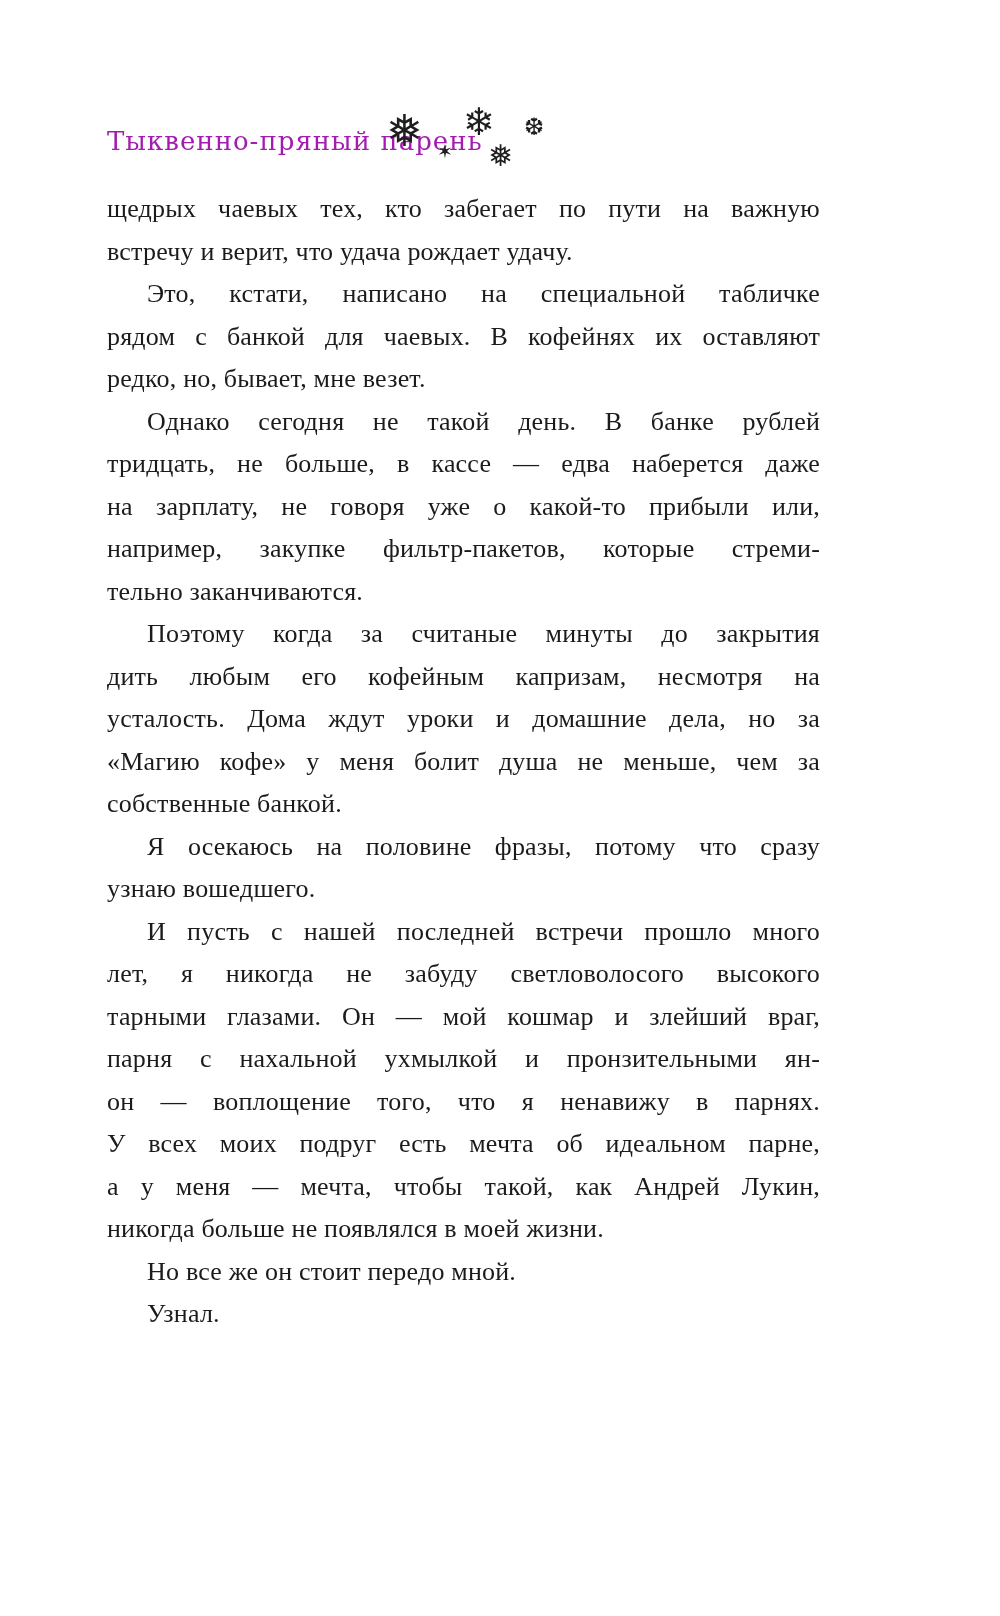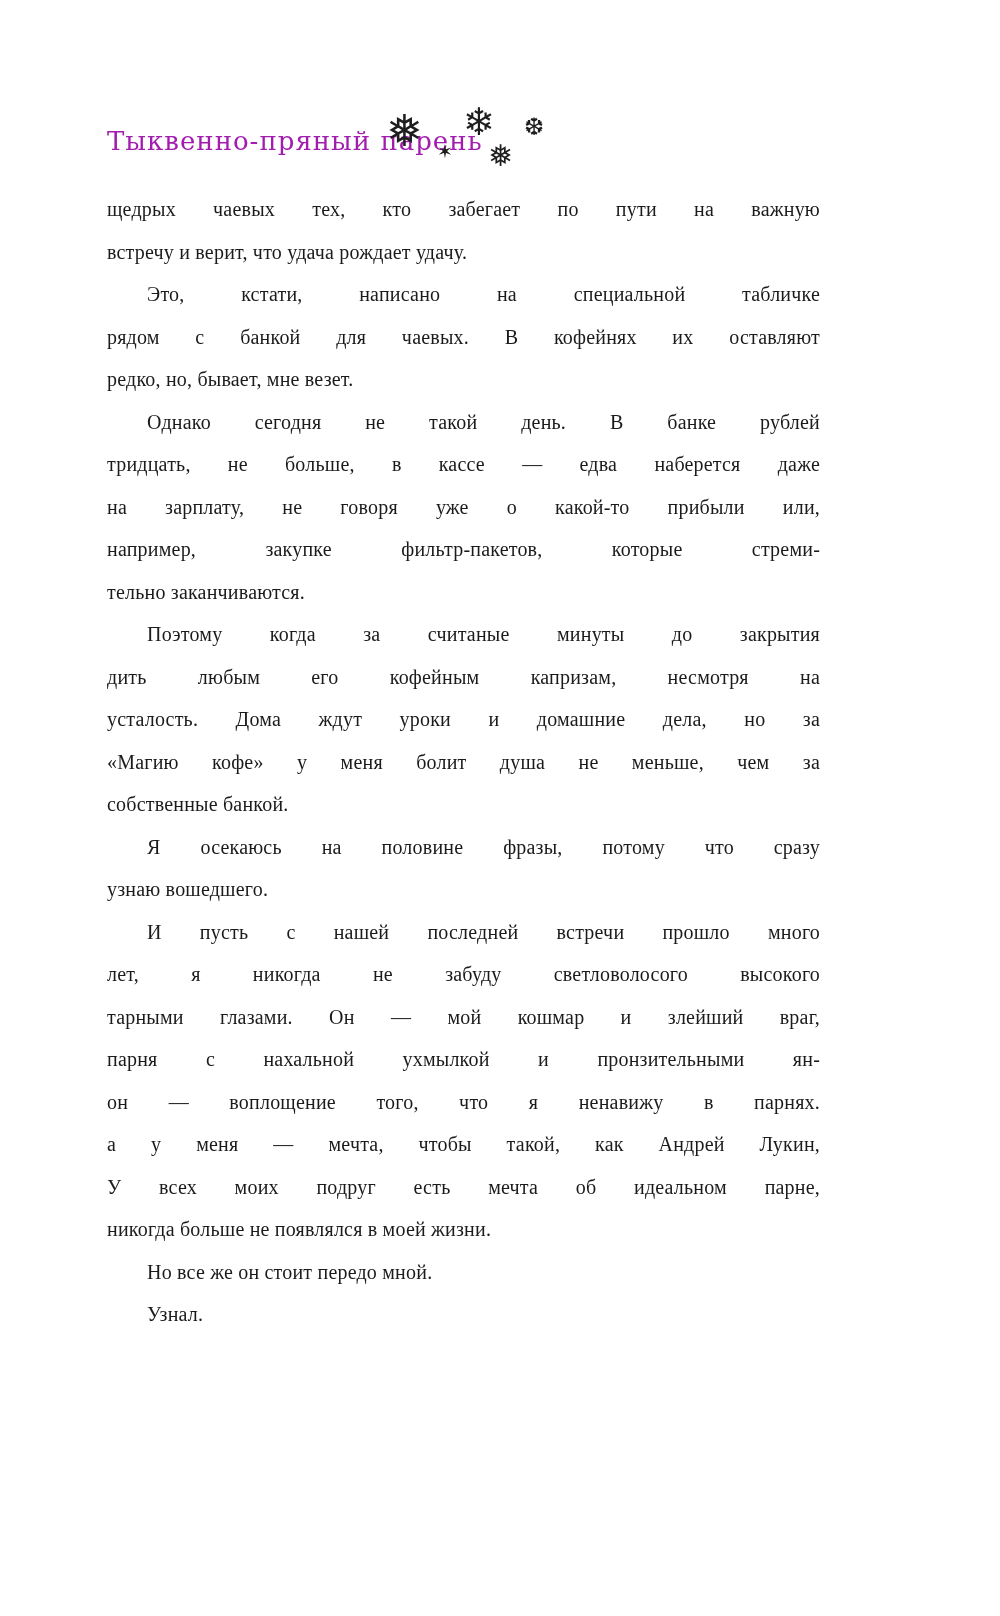--- a/index.html
+++ b/index.html
@@ -25,21 +25,21 @@
   .sf { position: absolute; color: #1e1e1e; line-height: 1; }
   .sf1 { left: 386px; top: 110px; font-size: 44px; }
   .sf2 { left: 437px; top: 142px; font-size: 19px; }
   .sf3 { left: 463px; top: 103px; font-size: 38px; }
   .sf4 { left: 488px; top: 141px; font-size: 30px; }
   .sf5 { left: 524px; top: 115px; font-size: 24px; }
 
   
   .body-text {
     position: absolute; left: 107px; top: 188px; width: 713px;
-    font-size: 20px; line-height: 42.5px; letter-spacing: 0.2px;
+    font-size: 26px; line-height: 42.5px; letter-spacing: 0.2px;
     color: #1b1b1b;
   }
   .paragraph { margin: 0; }
   .line {
     text-align: justify;
     text-align-last: justify;
     white-space: normal;
   }
   .line.last { text-align-last: left; }
   .line.indent { text-indent: 40px; }
@@ -90,22 +90,22 @@
       <div class="paragraph">
         <div class="line indent">Я осекаюсь на половине фразы, потому что сразу</div>
         <div class="line last">узнаю вошедшего.</div>
       </div>
       <div class="paragraph">
         <div class="line indent">И пусть с нашей последней встречи прошло много</div>
         <div class="line">лет, я никогда не забуду светловолосого высокого</div>
         <div class="line">тарными глазами. Он — мой кошмар и злейший враг,</div>
         <div class="line">парня с нахальной ухмылкой и пронзительными ян-</div>
         <div class="line">он — воплощение того, что я ненавижу в парнях.</div>
+        <div class="line">У всех моих подруг есть мечта об идеальном парне,</div>
         <div class="line">а у меня — мечта, чтобы такой, как Андрей Лукин,</div>
-        <div class="line">У всех моих подруг есть мечта об идеальном парне,</div>
         <div class="line last">никогда больше не появлялся в моей жизни.</div>
       </div>
       <div class="paragraph">
         <div class="line last indent">Но все же он стоит передо мной.</div>
       </div>
       <div class="paragraph">
         <div class="line last indent">Узнал.</div>
       </div>
     </div>
 

